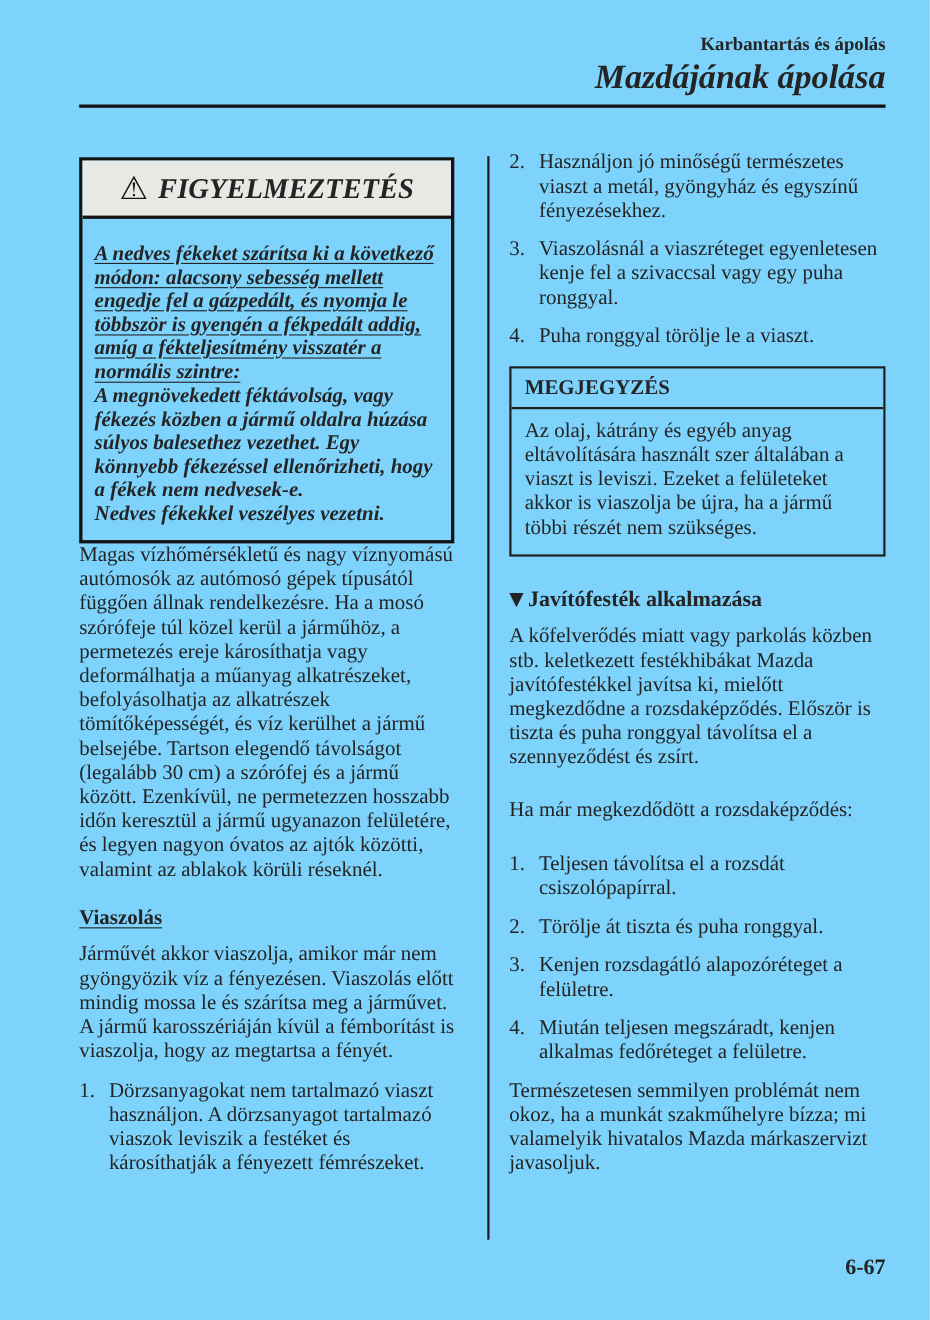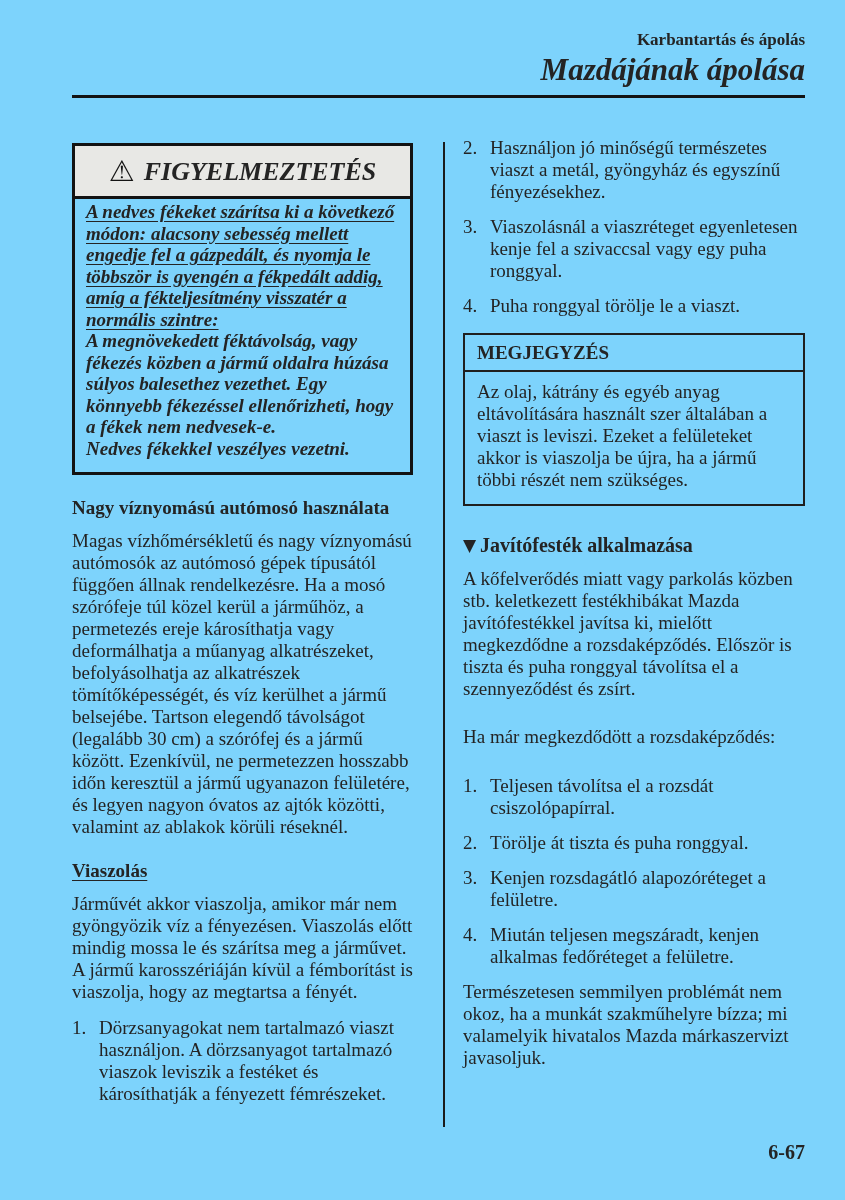--- a/index.html
+++ b/index.html
@@ -28,21 +28,21 @@
 
   
   .warnbox { border: 3px solid #131313; }
   .warnhead {
     background: #e8e8e5; border-bottom: 3px solid #131313;
     display: flex; align-items: center; justify-content: center; gap: 9px;
     padding: 11px 6px 10px;
   }
   .warnicon { font-family: "DejaVu Sans", sans-serif; font-size: 29px; line-height: 1; color: #131313; }
   .warntitle { font-size: 26px; font-weight: bold; font-style: italic; letter-spacing: 0px; }
-  .warnbody { padding: 2px 10px 13px 11px; font-weight: bold; font-style: italic; font-size: 19px; line-height: 21.5px; }
+  .warnbody { padding: 21px 10px 13px 11px; font-weight: bold; font-style: italic; font-size: 19px; line-height: 21.5px; }
   .u { text-decoration: underline; text-underline-offset: 2.5px; }
 
   
   h2 { font-size: 19px; line-height: 23px; font-weight: bold; margin: 21px 0 11px; }
   h2.u2 { text-decoration: underline; text-underline-offset: 2.5px; }
   h3 { font-size: 20px; line-height: 24px; font-weight: bold; margin: 27px 0 11px; }
   .tri { font-family: "DejaVu Sans", sans-serif; font-size: 17px; margin-right: 4px; vertical-align: 1px; }
 
   
   .li { display: flex; margin: 0 0 13px; }
@@ -81,21 +81,20 @@
         <span class="warnicon">⚠</span>
         <span class="warntitle">FIGYELMEZTETÉS</span>
       </div>
       <div class="warnbody">
         <div class="u">A nedves fékeket szárítsa ki a következő módon: alacsony sebesség mellett engedje fel a gázpedált, és nyomja le többször is gyengén a fékpedált addig, amíg a fékteljesítmény visszatér a normális szintre:</div>
         <div>A megnövekedett féktávolság, vagy fékezés közben a jármű oldalra húzása súlyos balesethez vezethet. Egy könnyebb fékezéssel ellenőrizheti, hogy a fékek nem nedvesek-e.</div>
         <div>Nedves fékekkel veszélyes vezetni.</div>
       </div>
     </div>
 
-    <h2>Nagy víznyomású autómosó használata</h2>
     <p>Magas vízhőmérsékletű és nagy víznyomású autómosók az autómosó gépek típusától függően állnak rendelkezésre. Ha a mosó szórófeje túl közel kerül a járműhöz, a permetezés ereje károsíthatja vagy deformálhatja a műanyag alkatrészeket, befolyásolhatja az alkatrészek tömítőképességét, és víz kerülhet a jármű belsejébe. Tartson elegendő távolságot (legalább 30 cm) a szórófej és a jármű között. Ezenkívül, ne permetezzen hosszabb időn keresztül a jármű ugyanazon felületére, és legyen nagyon óvatos az ajtók közötti, valamint az ablakok körüli réseknél.</p>
 
     <h2 class="u2">Viaszolás</h2>
     <p>Járművét akkor viaszolja, amikor már nem gyöngyözik víz a fényezésen. Viaszolás előtt mindig mossa le és szárítsa meg a járművet. A jármű karosszériáján kívül a fémborítást is viaszolja, hogy az megtartsa a fényét.</p>
 
     <div class="li list-top">
       <span class="n">1.</span>
       <span class="t">Dörzsanyagokat nem tartalmazó viaszt használjon. A dörzsanyagot tartalmazó viaszok leviszik a festéket és károsíthatják a fényezett fémrészeket.</span>
     </div>
 

